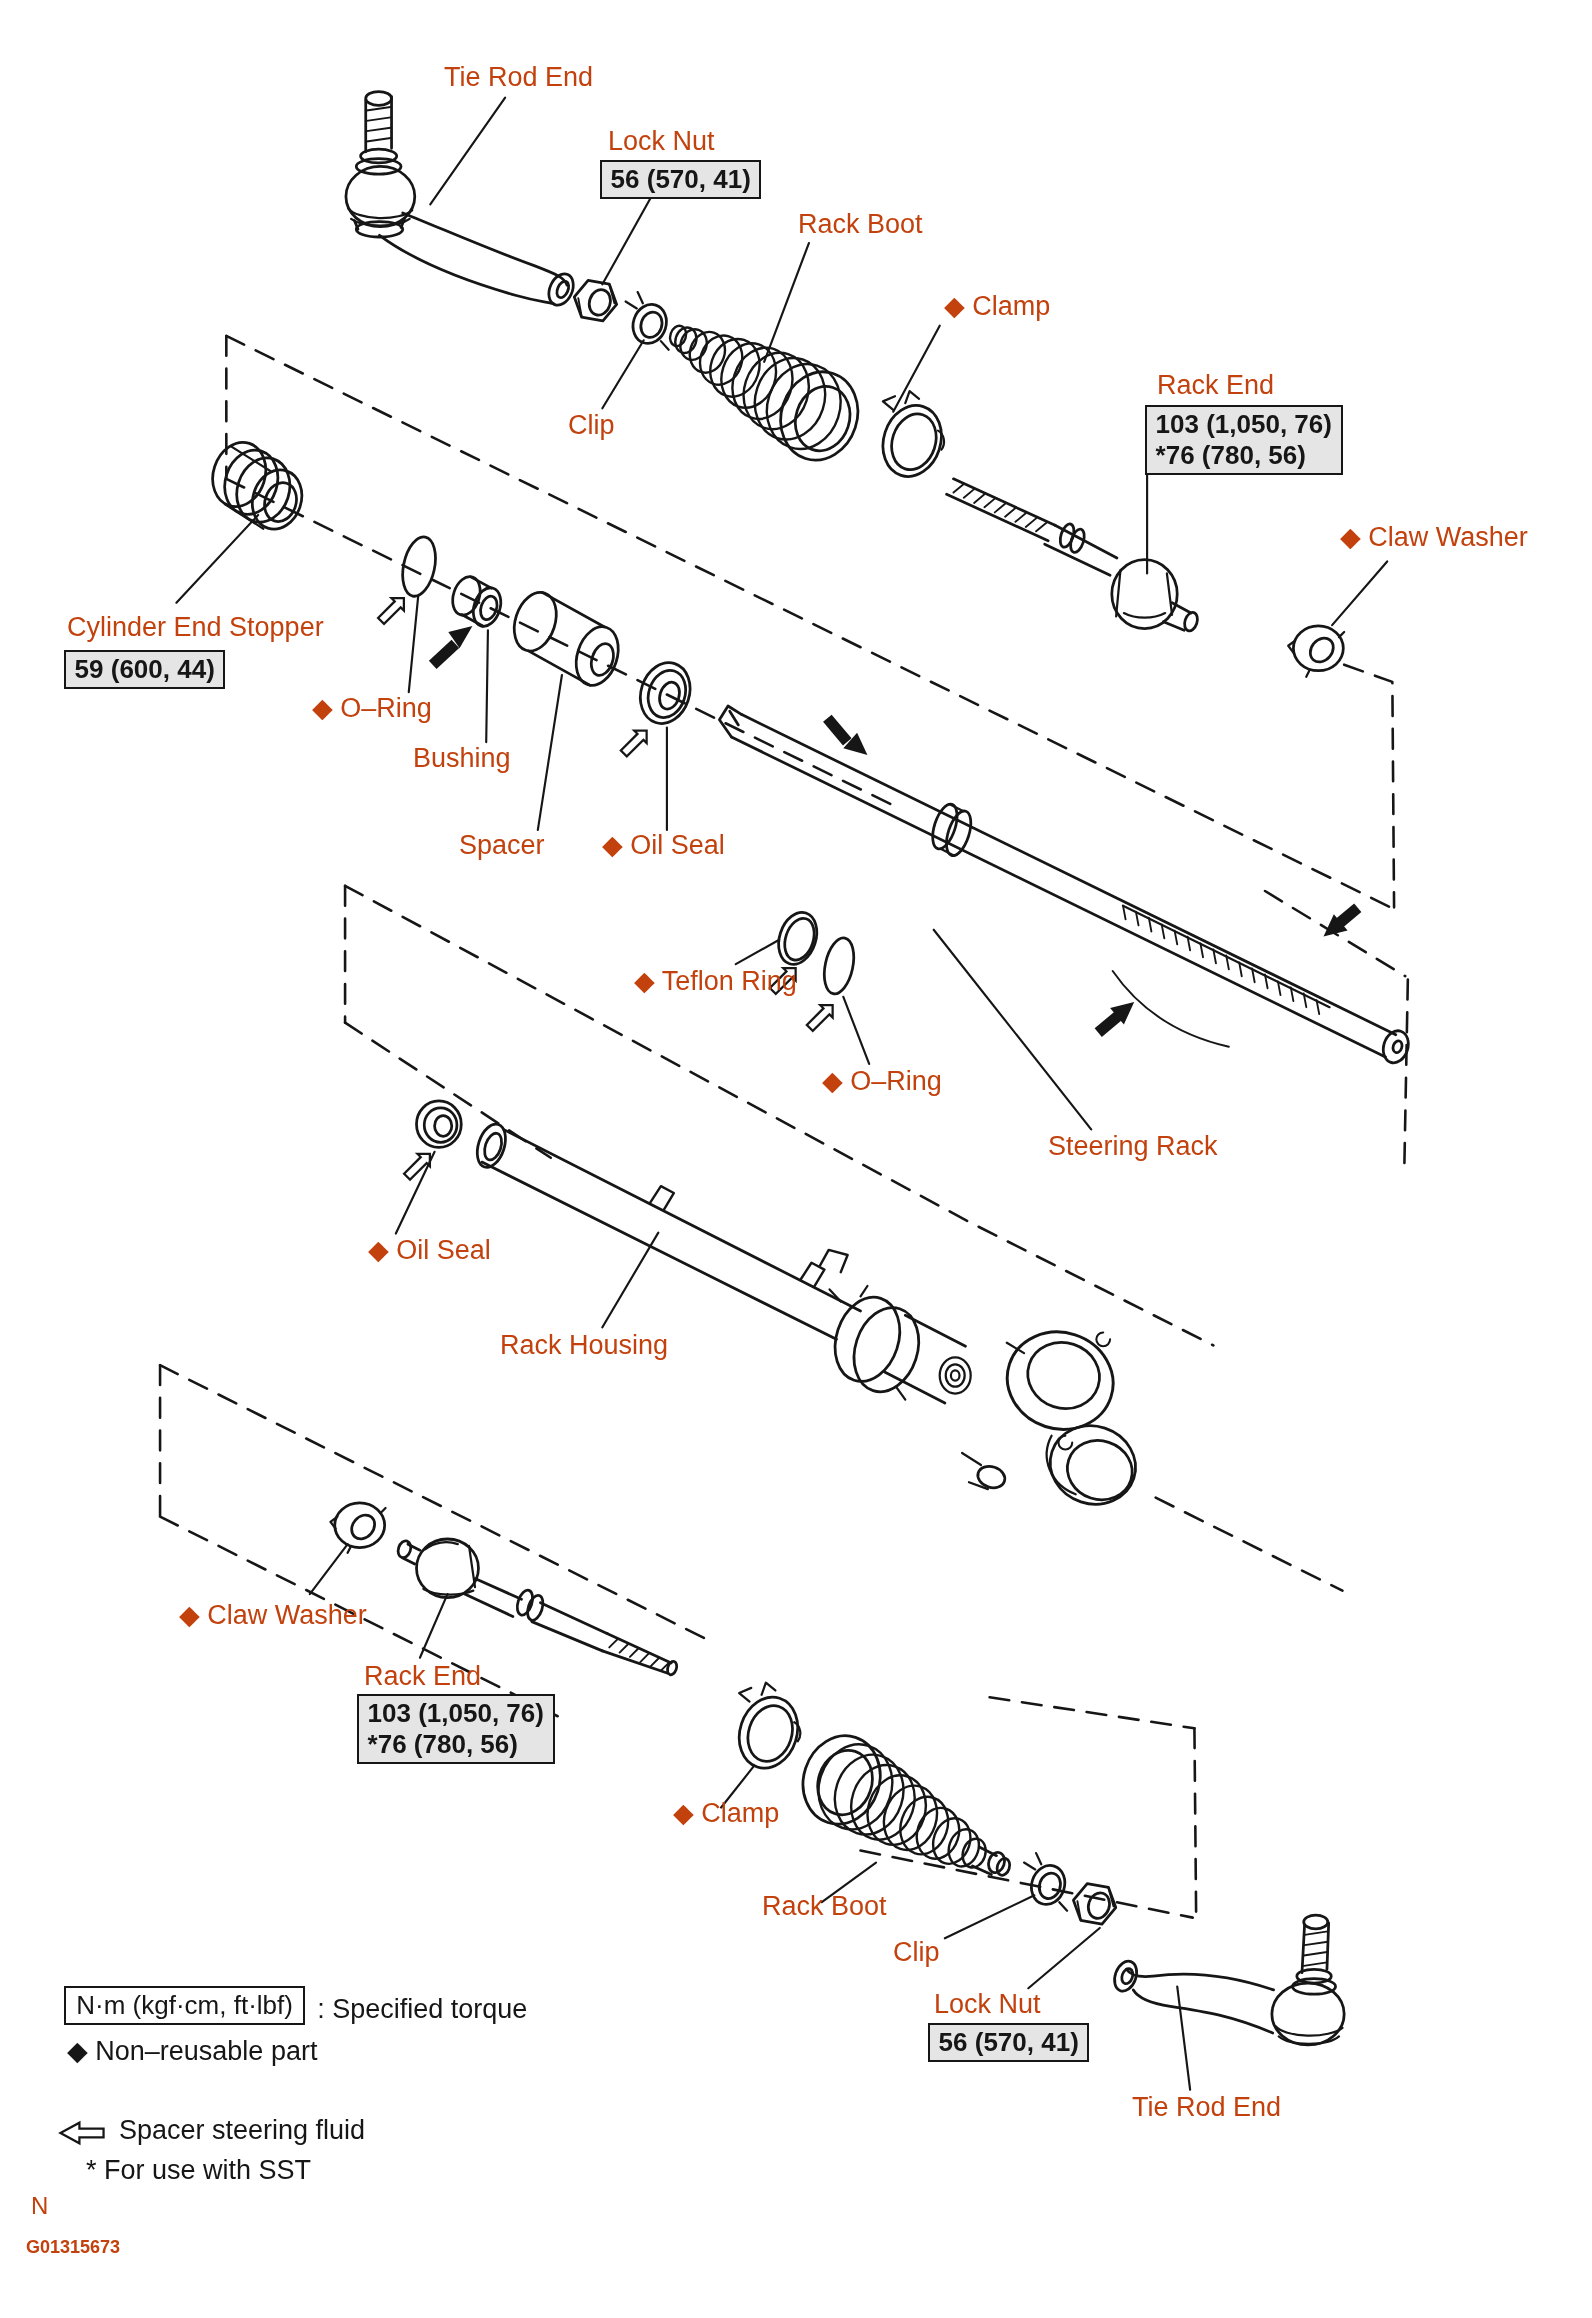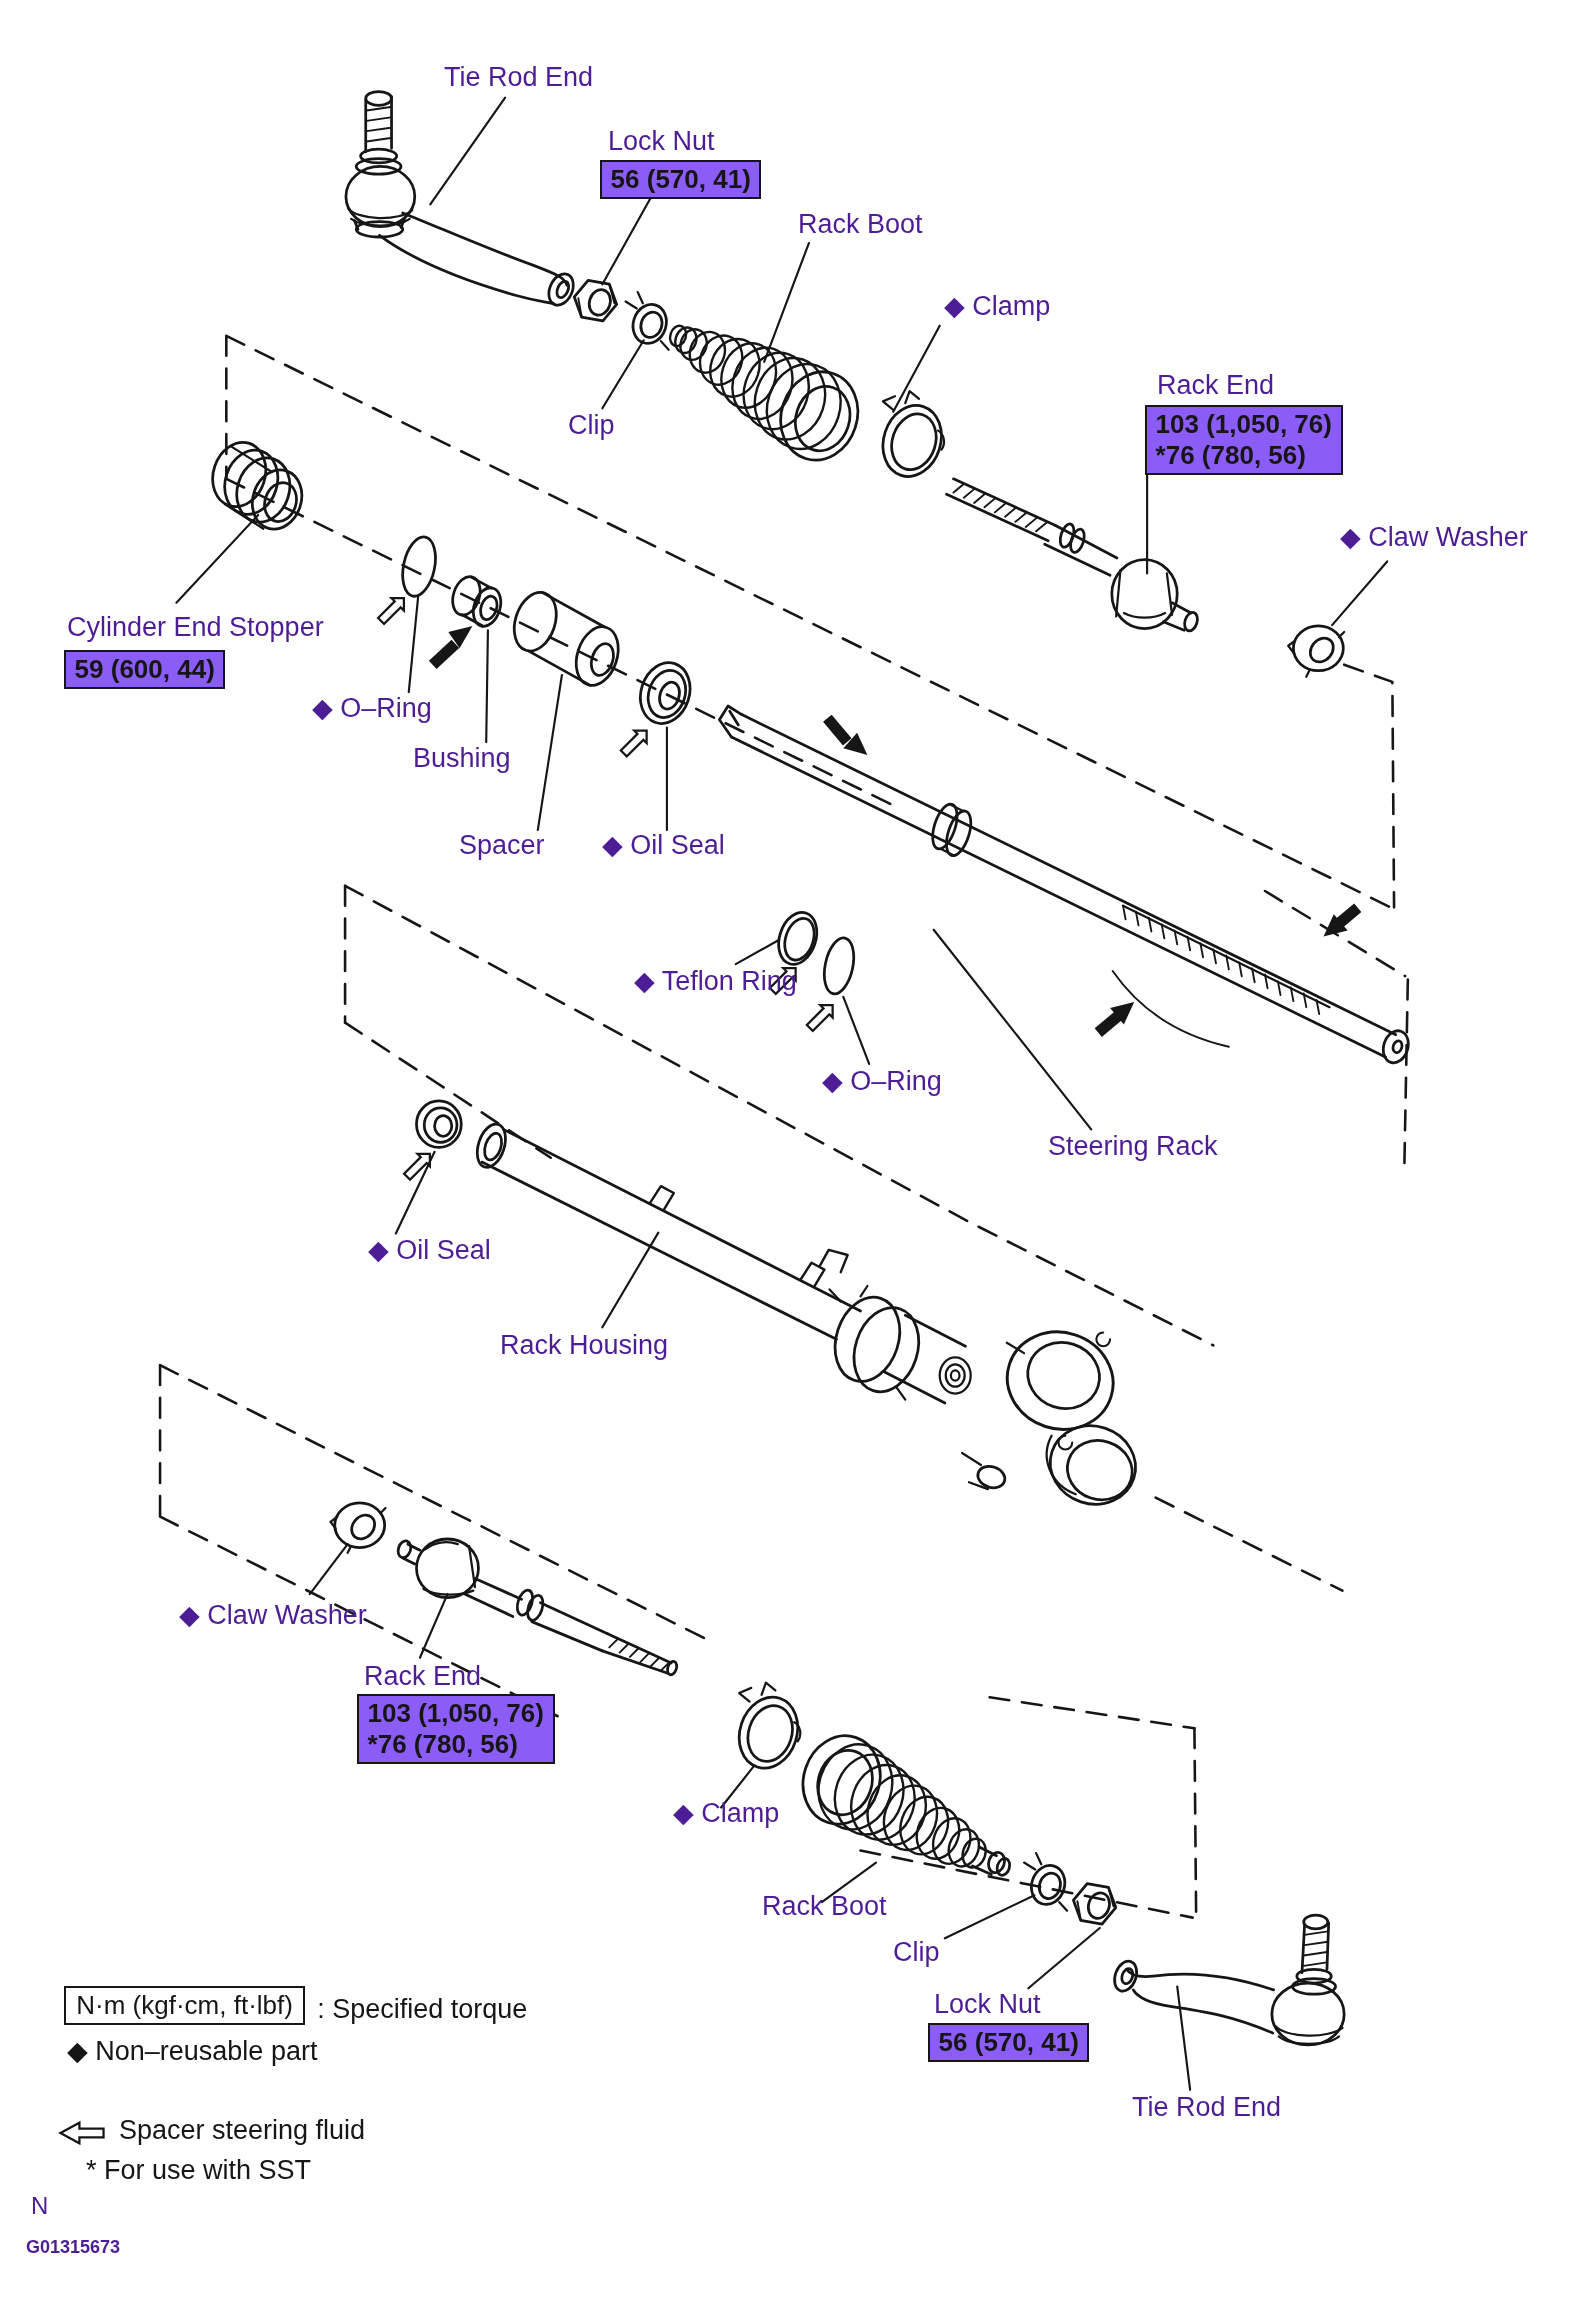--- a/index.html
+++ b/index.html
@@ -1,20 +1,20 @@
 <!DOCTYPE html>
 <html style="font-size:13.8px"><head>
 <meta charset="utf-8">
 <style>
   html,body{margin:0;padding:0;background:#fff;}
   #page{position:relative;width:1592px;height:2319px;background:#ffffff;overflow:hidden;
         font-family:"Liberation Sans","DejaVu Sans",sans-serif;color:#161616;}
   #art{position:absolute;left:0;top:0;}
-  .lbl{position:absolute;white-space:nowrap;font-size:27px;line-height:29px;color:#4c1d95;}
-  .tq{position:absolute;border:2.6px solid #161616;background:#8b5cf6;padding:1.7px 8.6px 2.6px 8.6px;
+  .lbl{position:absolute;white-space:nowrap;font-size:27px;line-height:29px;color:#c2410c;}
+  .tq{position:absolute;border:2.6px solid #161616;background:#e5e5e5;padding:1.7px 8.6px 2.6px 8.6px;
       font-weight:bold;font-size:26px;line-height:31px;white-space:nowrap;}
   .legend-row{position:absolute;display:flex;align-items:flex-end;gap:12px;font-size:27px;white-space:nowrap;}
   .legend-box{border:2.6px solid #161616;padding:1.7px 10.3px 2.6px 10.3px;font-size:26px;}
   .small{font-size:18px;font-weight:bold;}
   .tiny{font-size:24px;}
 </style>
 </head>
 <body>
 
 <div id="page">

